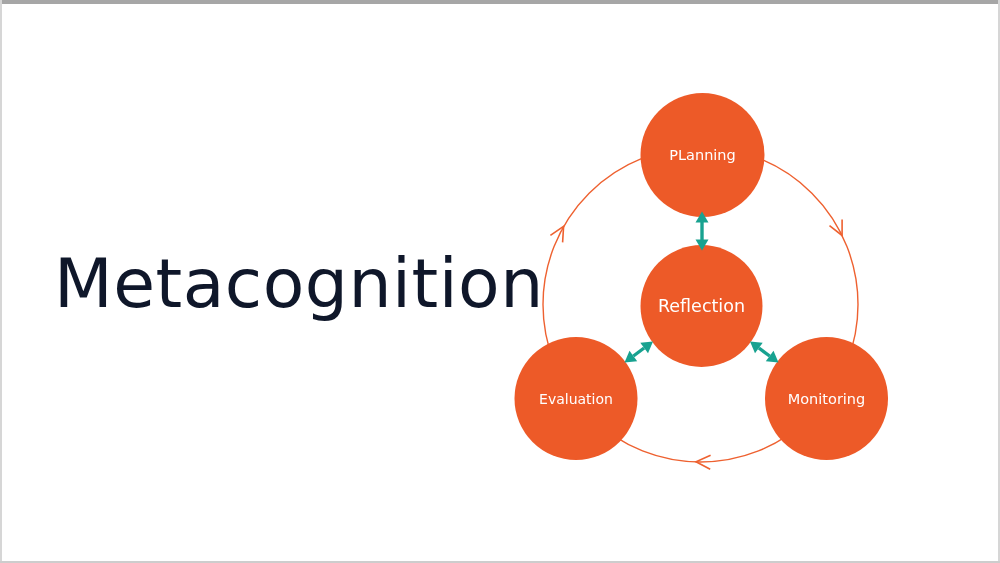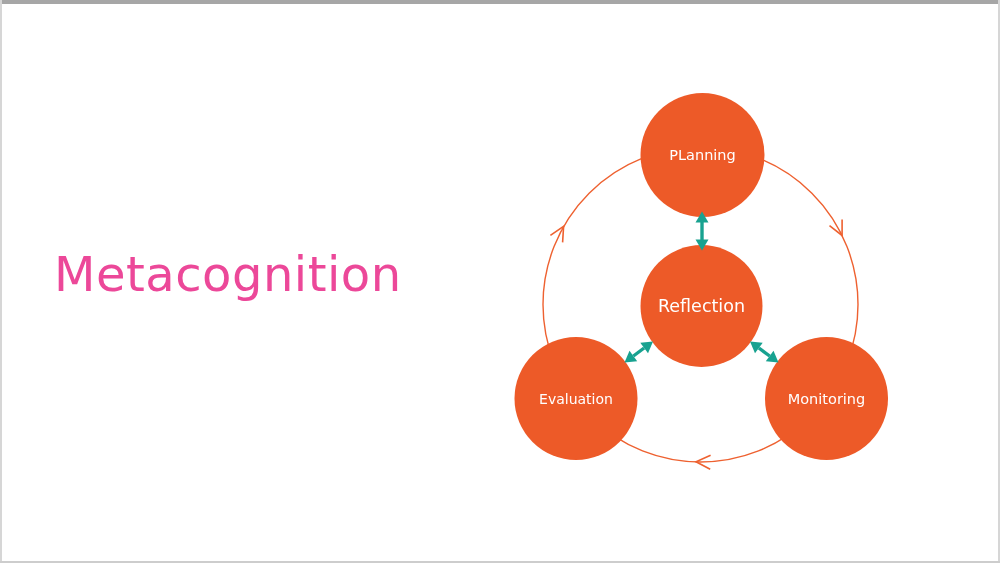--- a/index.html
+++ b/index.html
@@ -12,23 +12,23 @@
   }
   .edge { position: absolute; }
   .edge-top    { left: 0; top: 0; width: 1000px; height: 4px; background: #a6a6a6; }
   .edge-left   { left: 0; top: 0; width: 2px; height: 563px; background: #d6d6d6; }
   .edge-right  { right: 0; top: 0; width: 2px; height: 563px; background: #d6d6d6; }
   .edge-bottom { left: 0; bottom: 0; width: 1000px; height: 2px; background: #cdcdcd; }
 
   .slide-title {
     position: absolute;
     left: 54px; top: 250px;
-    font-size: 48px;
+    font-size: 68px;
     line-height: 1;
-    color: #ec4899;
+    color: #0f172a;
     white-space: nowrap;
     letter-spacing: 0.5px;
   }
 
   svg.diagram { position: absolute; left: 0; top: 0; }
   .node-label {
     fill: #ffffff;
     font-family: "DejaVu Sans", sans-serif;
   }
 </style>

